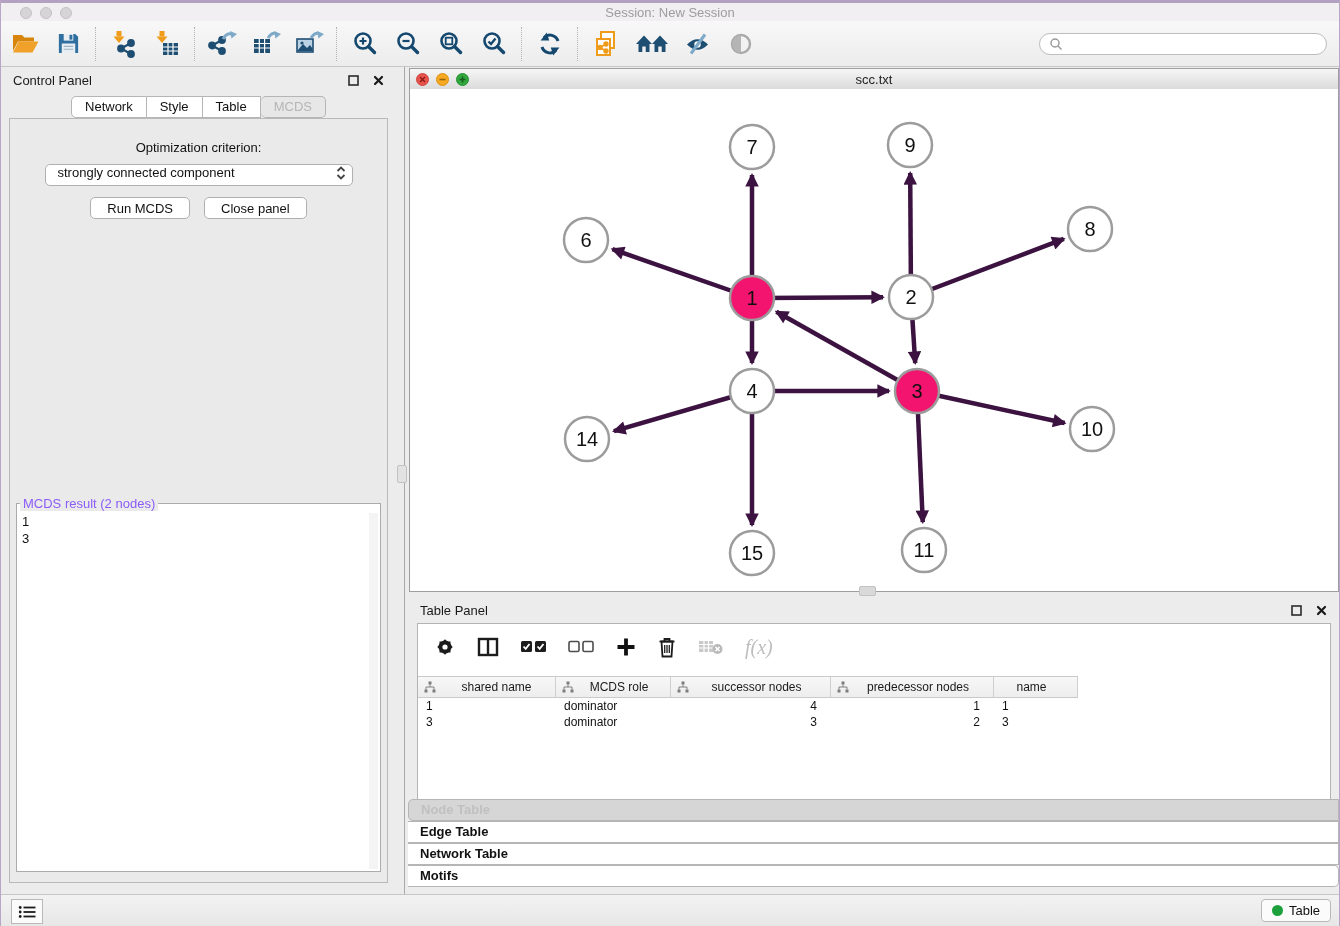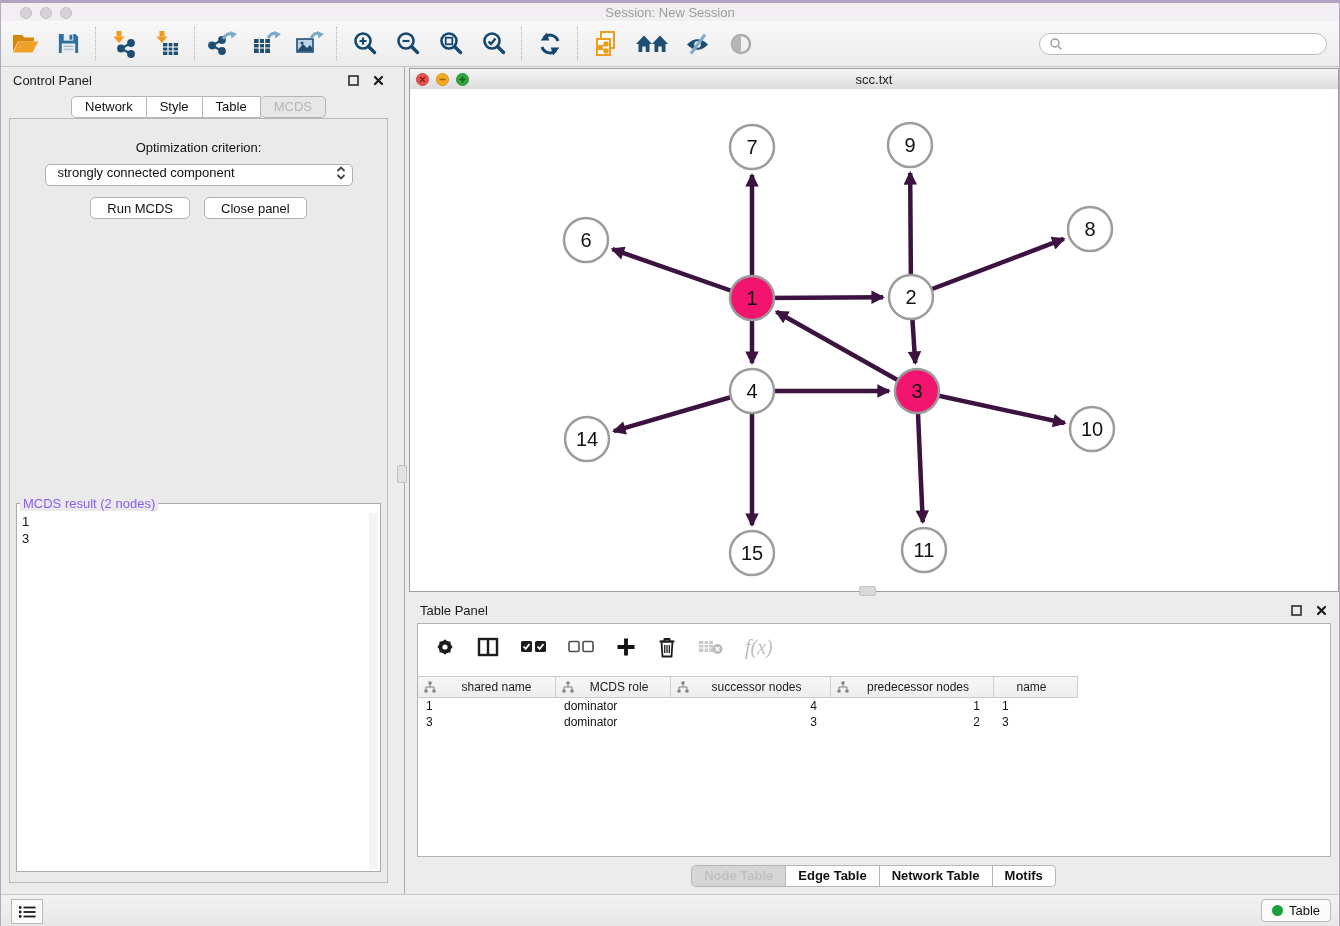--- a/index.html
+++ b/index.html
@@ -73,21 +73,21 @@
   .fx{font-family:"Liberation Serif",serif;font-style:italic;font-size:20px;color:#bdbdbd;}
   .tp-head{position:absolute;top:52px;left:0;height:20px;display:flex;
            background:linear-gradient(#f7f7f7,#ededed);border-top:1px solid #cacaca;border-bottom:1px solid #cacaca;
            box-sizing:content-box;}
   .th{display:flex;align-items:center;font-size:12px;color:#1a1a1a;border-right:1px solid #cfcfcf;box-sizing:border-box;}
   .th svg{margin:0 2px 0 6px;flex:none;}
   .th .th-label{flex:1;text-align:center;padding-right:8px;}
   .tp-rows{position:absolute;top:74px;left:0;right:0;}
   .tr{display:flex;height:16px;line-height:16px;}
   .td{font-size:12px;color:#111;box-sizing:border-box;padding:0 14px 0 8px;overflow:hidden;}
-  .tp-tabs{position:absolute;bottom:8px;left:0;right:0;display:flex;justify-content:center;}
+  .tp-tabs{position:absolute;bottom:8px;left:0;right:0;display:flex;justify-content:center;flex-direction:column;}
   .bottom-tab{background:#fff;border:1px solid #b5b5b5;border-left:none;padding:0 12px;font-size:13px;
               line-height:20px;height:22px;box-sizing:border-box;color:#111;font-weight:bold;}
   .bottom-tab:first-child{border-left:1px solid #b5b5b5;border-radius:5px 0 0 5px;}
   .bottom-tab:last-child{border-radius:0 5px 5px 0;}
   .bottom-tab.active{background:#d6d6d6;color:#c0c0c0;}
   
   .statusbar{position:absolute;bottom:0;left:0;right:0;height:31px;background:linear-gradient(#f2f2f2,#e7e7e7);
              border-top:1px solid #c6c6c6;}
   .list-btn{position:absolute;left:10px;top:4px;width:30px;height:23px;background:#fbfbfb;
             border:1px solid #b9b9b9;display:flex;align-items:center;justify-content:center;}

